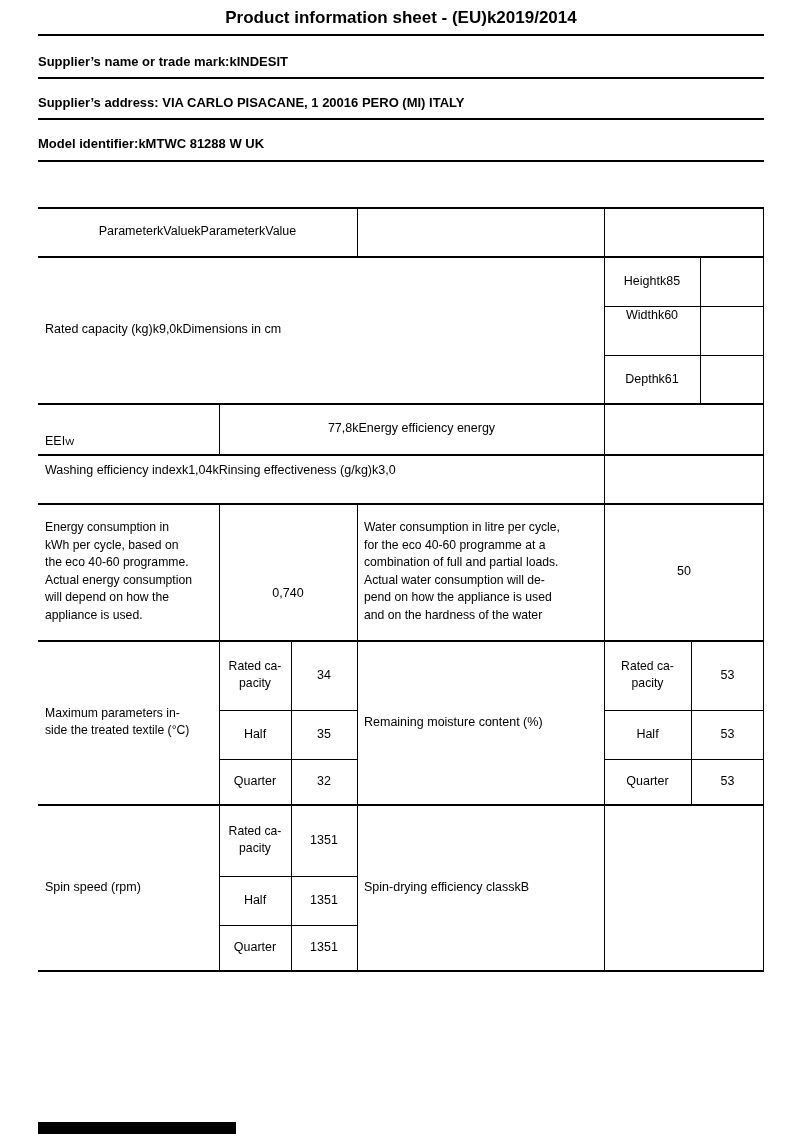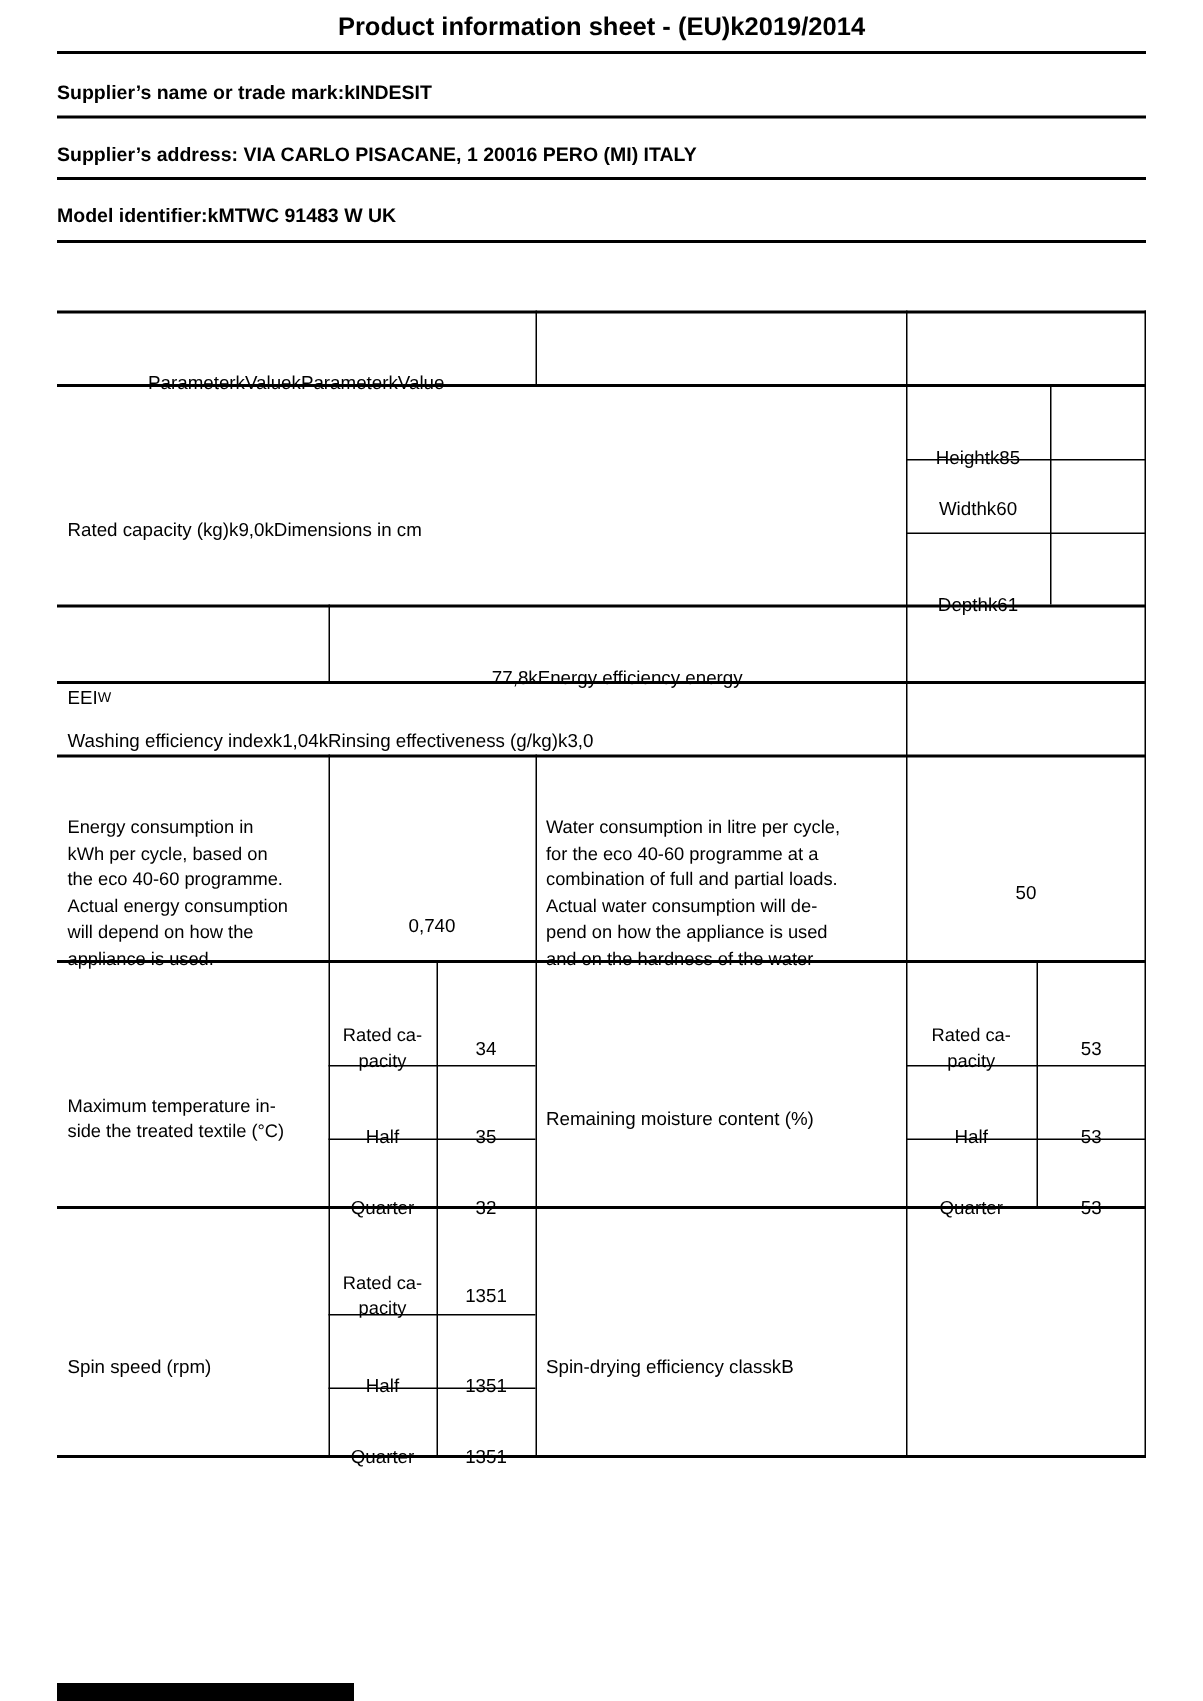--- a/index.html
+++ b/index.html
@@ -13,21 +13,21 @@
     text-align:center; font-weight:bold; font-size:17px;
   }
   .hdr {
     position:absolute; left:38px; height:22px; display:flex; align-items:center;
     font-weight:bold; font-size:13px; white-space:nowrap;
   }
   .rule { position:absolute; left:38px; width:726px; height:2px; background:#000; }
   .line { position:absolute; background:#000; }
   .cell {
     position:absolute; display:flex; align-items:center;
-    font-size:12.5px; line-height:17px;margin-top:24px;
+    font-size:12.5px; line-height:17px;
   }
   .center { justify-content:center; text-align:center; }
   .left { padding-left:7px; padding-right:4px; box-sizing:border-box; }
   .pre { white-space:pre; line-height:17.5px; font-size:12.2px; }
   .eei-sub { font-size:9.5px; }
   .black-bar { position:absolute; background:#000; }
 </style>
 </head>
 <body>
 
@@ -35,21 +35,21 @@
 
   <div class="title">Product information sheet - (EU)k2019/2014</div>
   <div class="rule" style="top:34px"></div>
 
   <div class="hdr" style="top:50px">Supplier’s name or trade mark:kINDESIT</div>
   <div class="rule" style="top:77px"></div>
 
   <div class="hdr" style="top:91px">Supplier’s address: VIA CARLO PISACANE, 1 20016 PERO (MI) ITALY</div>
   <div class="rule" style="top:118px"></div>
 
-  <div class="hdr" style="top:132px">Model identifier:kMTWC 91483 W UK</div>
+  <div class="hdr" style="top:132px">Model identifier:kMTWC 81288 W UK</div>
   <div class="rule" style="top:160px"></div>
 
 
   <div class="rule" style="top:207px"></div>
   <div class="rule" style="top:256px"></div>
   <div class="rule" style="top:403px"></div>
   <div class="rule" style="top:454px"></div>
   <div class="rule" style="top:503px"></div>
   <div class="rule" style="top:640px"></div>
   <div class="rule" style="top:804px"></div>
@@ -98,21 +98,21 @@
 appliance is used.</div>
   <div class="cell center" style="left:219px; top:525px; width:138px; height:137px">0,740</div>
   <div class="cell left pre" style="left:357px; top:503px; width:247px; height:137px">Water consumption in litre per cycle,
 for the eco 40-60 programme at a
 combination of full and partial loads.
 Actual water consumption will de-
 pend on how the appliance is used
 and on the hardness of the water</div>
   <div class="cell center" style="left:604px; top:503px; width:160px; height:137px">50</div>
 
-  <div class="cell left pre" style="left:38px; top:640px; width:181px; height:164px">Maximum temperature in-
+  <div class="cell left pre" style="left:38px; top:640px; width:181px; height:164px">Maximum parameters in-
 side the treated textile (°C)</div>
 
   <div class="cell center pre" style="left:219px; top:640px; width:72px; height:70px">Rated ca-
 pacity</div>
   <div class="cell center" style="left:291px; top:640px; width:66px; height:70px">34</div>
   <div class="cell center" style="left:219px; top:710px; width:72px; height:49px">Half</div>
   <div class="cell center" style="left:291px; top:710px; width:66px; height:49px">35</div>
   <div class="cell center" style="left:219px; top:759px; width:72px; height:45px">Quarter</div>
   <div class="cell center" style="left:291px; top:759px; width:66px; height:45px">32</div>
 

